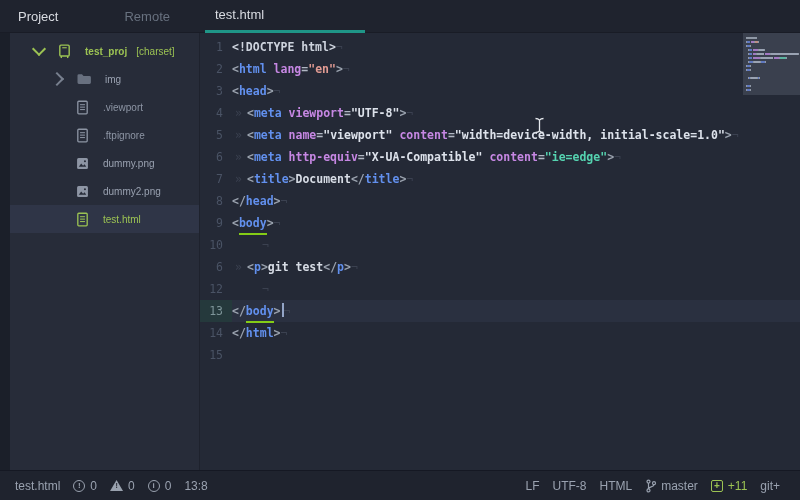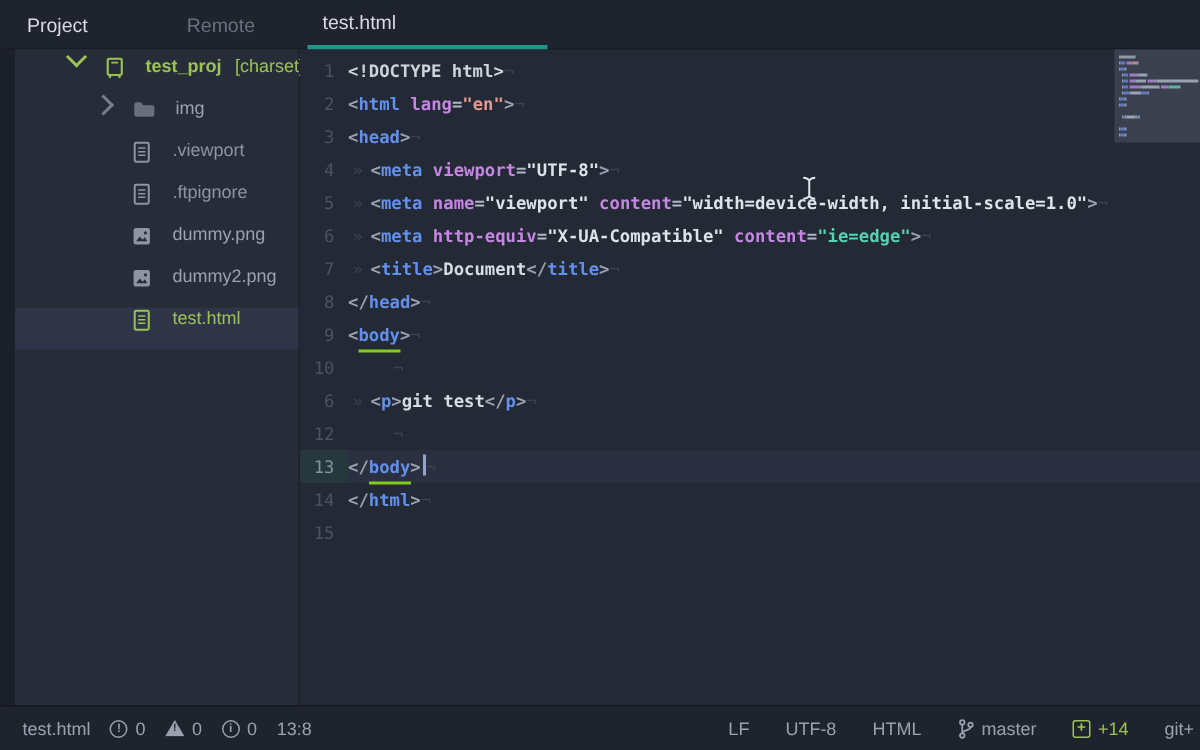--- a/index.html
+++ b/index.html
@@ -15,21 +15,21 @@
   .tab-project{color:#d9dce2;font-size:13px;}
   .tab-remote{color:#68717f;font-size:13px;}
   .file-tab{position:absolute;left:205px;top:0;width:160px;height:33px;box-sizing:border-box;
             padding-left:10px;line-height:30px;color:#d9dce2;font-size:13px;
             border-bottom:3px solid #1f9688;}
 
   
   .dock-strip{position:absolute;left:0;top:33px;width:10px;height:437px;background:#1b1f29;}
   .tree{position:absolute;left:10px;top:33px;width:190px;height:437px;background:#272c39;
         border-right:1px solid #1e222d;box-sizing:border-box;padding-top:4px;}
-  .trow{height:28px;display:flex;align-items:flex-start;font-size:12px;color:#9aa2b1;padding-left:12px;}
+  .trow{height:28px;display:flex;align-items:center;font-size:10px;color:#9aa2b1;}
   .trow.selected{background:#2f3547;}
   .chev{width:8px;height:8px;border-right:2px solid #78808f;border-bottom:2px solid #78808f;
         display:inline-block;flex:none;}
   .chev.down{transform:rotate(45deg);margin-top:-4px;}
   .chev.right{transform:rotate(-45deg);}
   .chev.green{border-color:#9cc353;}
   .ticon{flex:none;display:inline-flex;align-items:center;justify-content:center;width:16px;height:16px;}
   .tlabel{margin-left:13px;white-space:nowrap;}
   .root-name{color:#9cc353;font-weight:bold;}
   .root-branch{color:#9cc353;margin-left:9px;}
@@ -63,21 +63,21 @@
   .m-doc{background:#8f98a6;} .m-br{background:#8f98a6;} .m-tag{background:#6079c0;}
   .m-attr{background:#a279c2;} .m-eq{background:#8f98a6;} .m-str{background:#9aa3b3;}
   .m-strg{background:#5cb3a0;} .m-stro{background:#bb8d85;} .m-txt{background:#9aa3b3;}
   .m-sp{background:transparent;}
 
   
   .statusbar{position:absolute;left:0;top:470px;width:800px;height:30px;background:#1f232e;
              border-top:1px solid #151823;box-sizing:border-box;display:flex;align-items:center;
              font-size:12px;color:#9aa2b0;}
   .st-left{display:flex;align-items:center;gap:13px;padding-left:15px;}
-  .st-right{margin-left:auto;display:flex;align-items:center;gap:24px;padding-right:4px;}
+  .st-right{margin-left:auto;display:flex;align-items:center;gap:13px;padding-right:20px;}
   .lint{display:inline-flex;align-items:center;gap:5px;}
   .sico{width:12px;height:12px;border:1px solid #99a1ae;border-radius:50%;display:inline-flex;
         align-items:center;justify-content:center;font-size:8px;line-height:1;color:#99a1ae;
         box-sizing:border-box;font-weight:bold;}
   .tri{width:13px;height:11px;background:#99a1ae;
        clip-path:polygon(50% 0,100% 100%,0 100%);display:inline-flex;align-items:flex-end;
        justify-content:center;font-size:7px;line-height:1.4;color:#20242e;font-weight:bold;}
   .branch{display:inline-flex;align-items:center;gap:4px;}
   .diff{display:inline-flex;align-items:center;gap:5px;color:#9cc353;}
   .diffbox{width:12px;height:12px;border:1px solid #9cc353;border-radius:2px;display:inline-flex;
@@ -388,19 +388,19 @@
             <circle cx="3.5" cy="2.6" r="1.5" fill="none" stroke="#9aa2b0" stroke-width="1.2"></circle>
             <circle cx="3.5" cy="11.4" r="1.5" fill="none" stroke="#9aa2b0" stroke-width="1.2"></circle>
             <circle cx="9" cy="4.2" r="1.5" fill="none" stroke="#9aa2b0" stroke-width="1.2"></circle>
             <path d="M3.5 4.1 V9.9 M9 5.7 C9 8.5 3.5 7.2 3.5 9.9" fill="none" stroke="#9aa2b0" stroke-width="1.2"></path>
           </svg>
         </span>
         <span>master</span>
       </span>
       <span class="diff">
         <span class="diffbox">+</span>
-        <span>+14</span>
+        <span>+11</span>
       </span>
       <span>git+</span>
     </div>
   </div>
 
 </div>
 
 </body></html>

